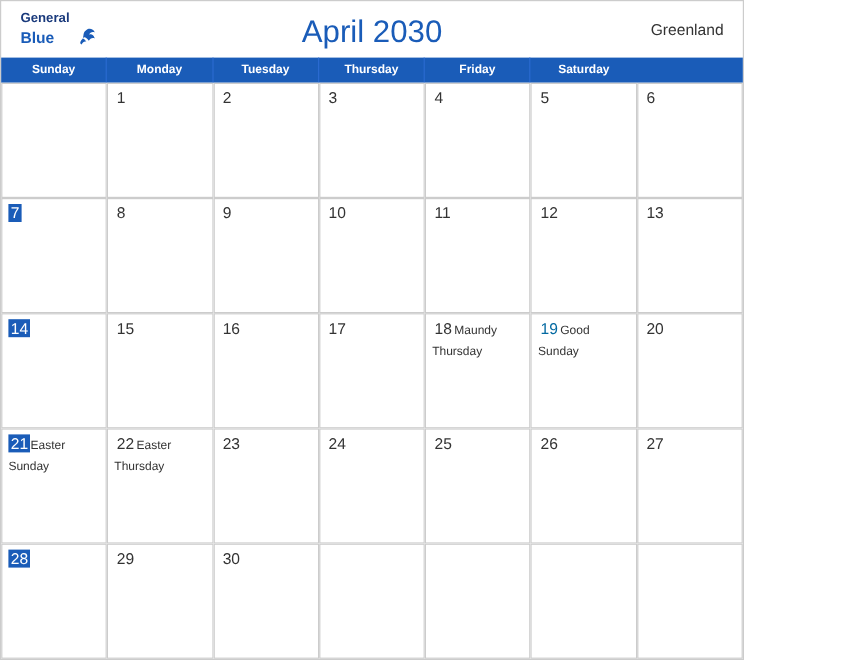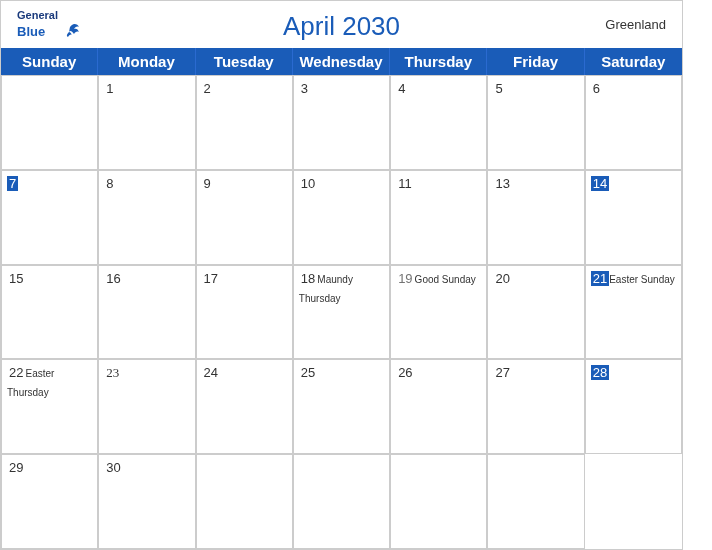--- a/index.html
+++ b/index.html
@@ -3,21 +3,21 @@
   <meta charset="utf-8">
   <style>
     * { box-sizing: border-box; margin: 0; padding: 0; }
     body {
       font-family: Arial, sans-serif;
       background: #fff;
       width: 712px;
       min-height: 550px;
     }
     .calendar-container {
-      width: 683px;
+      width: 620px;
       min-height: 550px;
       background: #fff;
       border: 1px solid #ccc;
       display: flex;
       flex-direction: column;
     }
     .header {
       display: flex;
       align-items: center;
       justify-content: center;
@@ -58,21 +58,21 @@
       color: #333;
     }
     .day-headers {
       display: grid;
       grid-template-columns: repeat(7, 1fr);
       background: #1a5cb8;
     }
     .day-header {
       color: #fff;
       text-align: center;
-      font-size: 15px;
+      font-size: 10px;
       font-weight: bold;
       padding: 5px 0;
       border-right: 1px solid #2a6ad0;
     }
     .day-header:last-child {
       border-right: none;
     }
     .calendar-grid {
       display: grid;
       grid-template-columns: repeat(7, 1fr);
@@ -127,50 +127,50 @@
       </div>
     </div>
     <h1 class="month-title">April 2030</h1>
     <span class="country-label">Greenland</span>
   </div>
 
   <div class="day-headers">
     <div class="day-header">Sunday</div>
     <div class="day-header">Monday</div>
     <div class="day-header">Tuesday</div>
-    <div class="day-header">Wednesday</div>
     <div class="day-header">Thursday</div>
     <div class="day-header">Friday</div>
     <div class="day-header">Saturday</div>
   </div>
 
   <div class="calendar-grid" id="calendar-grid">
   <div class="calendar-cell"></div>
       <div class="calendar-cell"><span class="cell-date header-date" style="background: transparent; color: rgb(51, 51, 51);">1</span></div>
       <div class="calendar-cell"><span class="cell-date header-date" style="background: transparent; color: rgb(51, 51, 51);">2</span></div>
       <div class="calendar-cell"><span class="cell-date header-date" style="background: transparent; color: rgb(51, 51, 51);">3</span></div>
       <div class="calendar-cell"><span class="cell-date header-date" style="background: transparent; color: rgb(51, 51, 51);">4</span></div>
       <div class="calendar-cell"><span class="cell-date header-date" style="background: transparent; color: rgb(51, 51, 51);">5</span></div>
       <div class="calendar-cell"><span class="cell-date header-date" style="background: transparent; color: rgb(51, 51, 51);">6</span></div>
       <div class="calendar-cell" style="background: rgb(255, 255, 255);"><span class="cell-date header-date" style="background: rgb(26, 92, 184); color: rgb(255, 255, 255);">7</span></div>
       <div class="calendar-cell"><span class="cell-date header-date" style="background: transparent; color: rgb(51, 51, 51);">8</span></div>
       <div class="calendar-cell"><span class="cell-date header-date" style="background: transparent; color: rgb(51, 51, 51);">9</span></div>
       <div class="calendar-cell"><span class="cell-date header-date" style="background: transparent; color: rgb(51, 51, 51);">10</span></div>
       <div class="calendar-cell"><span class="cell-date header-date" style="background: transparent; color: rgb(51, 51, 51);">11</span></div>
+      <div class="calendar-cell"><span class="cell-date header-date" style="background: transparent; color: rgb(51, 51, 51);">12</span></div>
       <div class="calendar-cell"><span class="cell-date header-date" style="background: transparent; color: rgb(51, 51, 51);">13</span></div>
       <div class="calendar-cell" style="background: rgb(255, 255, 255);"><span class="cell-date header-date" style="background: rgb(26, 92, 184); color: rgb(255, 255, 255);">14</span></div>
       <div class="calendar-cell"><span class="cell-date header-date" style="background: transparent; color: rgb(51, 51, 51);">15</span></div>
       <div class="calendar-cell"><span class="cell-date header-date" style="background: transparent; color: rgb(51, 51, 51);">16</span></div>
       <div class="calendar-cell"><span class="cell-date header-date" style="background: transparent; color: rgb(51, 51, 51);">17</span></div>
       <div class="calendar-cell"><span class="cell-date header-date" style="background: transparent; color: rgb(51, 51, 51);">18</span><span class="cell-event">Maundy Thursday</span></div>
-      <div class="calendar-cell"><span class="cell-date header-date" style="background: transparent; color: #737373;">19</span><span class="cell-event">Good Sunday</span></div>
+      <div class="calendar-cell"><span class="cell-date header-date" style="background: transparent; color: #0369a1;">19</span><span class="cell-event">Good Sunday</span></div>
       <div class="calendar-cell"><span class="cell-date header-date" style="background: transparent; color: rgb(51, 51, 51);">20</span></div>
       <div class="calendar-cell" style="background: rgb(255, 255, 255);"><span class="cell-date header-date" style="background: rgb(26, 92, 184); color: rgb(255, 255, 255);">21</span><span class="cell-event">Easter Sunday</span></div>
       <div class="calendar-cell"><span class="cell-date header-date" style="background: transparent; color: rgb(51, 51, 51);">22</span><span class="cell-event">Easter Thursday</span></div>
-      <div class="calendar-cell"><span class="cell-date header-date" style="background: transparent; color: rgb(51, 51, 51); font-family: Liberation Serif, serif;">23</span></div>
+      <div class="calendar-cell"><span class="cell-date header-date" style="background: transparent; color: rgb(51, 51, 51);">23</span></div>
       <div class="calendar-cell"><span class="cell-date header-date" style="background: transparent; color: rgb(51, 51, 51);">24</span></div>
       <div class="calendar-cell"><span class="cell-date header-date" style="background: transparent; color: rgb(51, 51, 51);">25</span></div>
       <div class="calendar-cell"><span class="cell-date header-date" style="background: transparent; color: rgb(51, 51, 51);">26</span></div>
       <div class="calendar-cell"><span class="cell-date header-date" style="background: transparent; color: rgb(51, 51, 51);">27</span></div>
       <div class="calendar-cell" style="background: rgb(255, 255, 255);"><span class="cell-date header-date" style="background: rgb(26, 92, 184); color: rgb(255, 255, 255);">28</span></div>
       <div class="calendar-cell"><span class="cell-date header-date" style="background: transparent; color: rgb(51, 51, 51);">29</span></div>
       <div class="calendar-cell"><span class="cell-date header-date" style="background: transparent; color: rgb(51, 51, 51);">30</span></div>
       <div class="calendar-cell"></div>
       <div class="calendar-cell"></div>
       <div class="calendar-cell"></div>

